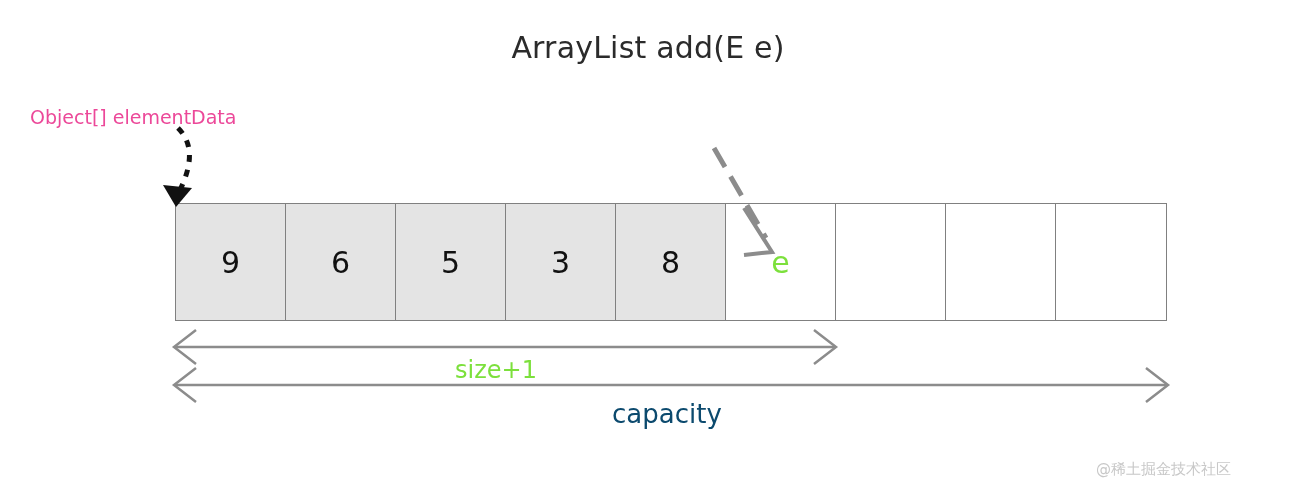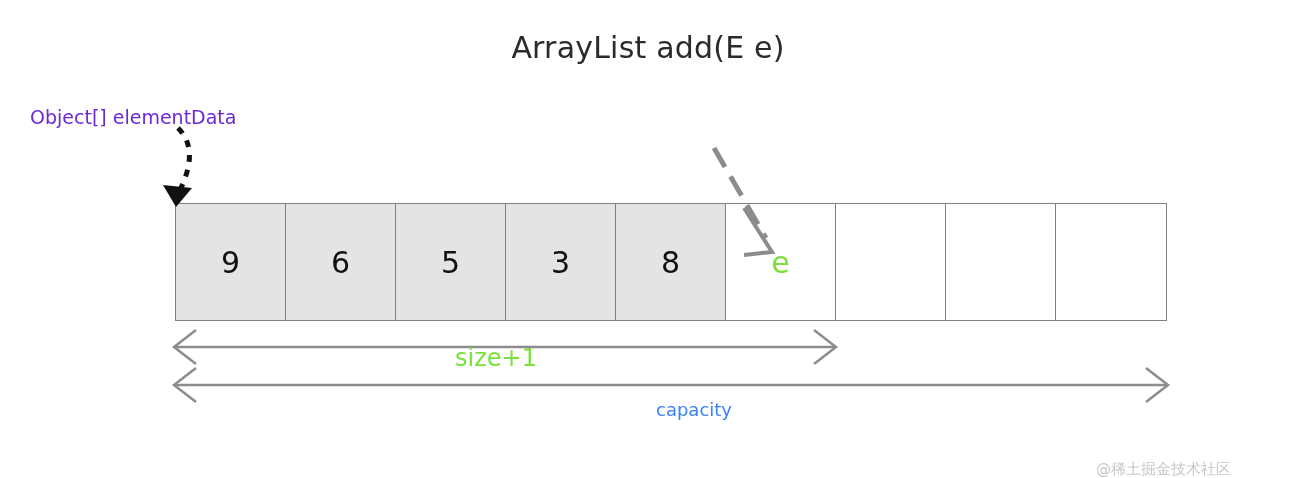--- a/index.html
+++ b/index.html
@@ -31,48 +31,47 @@
     letter-spacing: 0.2px;
     white-space: nowrap;
   }
 
   
   .label-element-data {
     position: absolute;
     left: 30px;
     top: 106px;
     font-size: 19px;
-    color: #6d28d9;
+    color: #ec4899;
     white-space: nowrap;
   }
   .label-add {
     position: absolute;
     left: 580px;
     top: 105px;
     font-size: 25px;
     color: #7ce03c;
     white-space: nowrap;
   }
   .label-size {
     position: absolute;
     left: 455px;
-    top: 344px;
+    top: 356px;
     font-size: 24px;
     color: #7ce03c;
     white-space: nowrap;
     text-align: center;
   }
   .label-capacity {
     position: absolute;
     left: 612px;
     top: 399px;
-    font-size: 18px;
-    color: #3b82f6;
+    font-size: 26px;
+    color: #0c4a6e;
     white-space: nowrap;
-    margin-left: 44px;
   }
   .watermark {
     position: absolute;
     left: 1096px;
     top: 460px;
     font-size: 15px;
     color: #c8c8c8;
     white-space: nowrap;
   }
 

